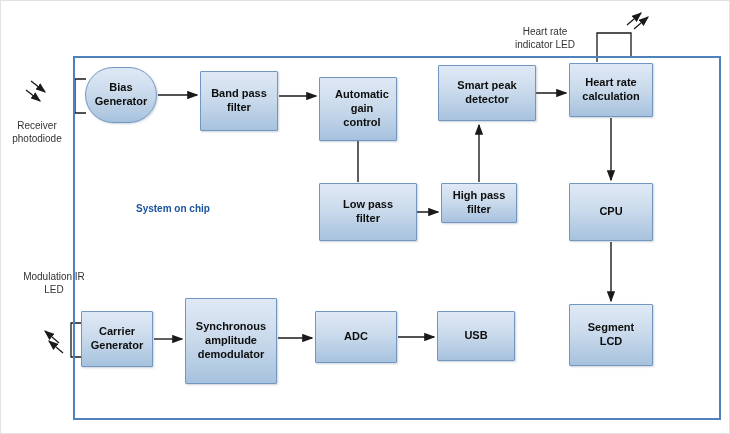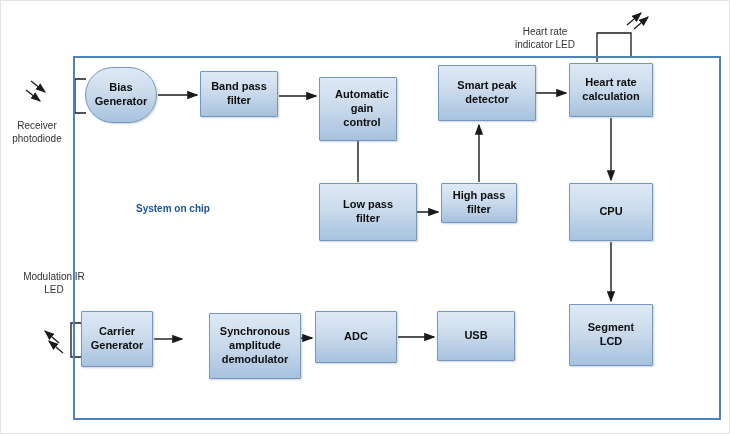--- a/index.html
+++ b/index.html
@@ -74,39 +74,39 @@
       <line x1="633" y1="28" x2="647" y2="16" stroke="#1a1a1a" stroke-width="1.3" marker-end="url(#ah)"></line>
     </g>
   </svg>
 
   <div class="chip"></div>
 
   <div class="chip-title">System on chip</div>
 
   <div class="block" style="left:84px;top:66px;width:72px;height:56px;border-radius:28px;">Bias
 Generator</div>
-  <div class="block" style="left:199px;top:70px;width:78px;height:46px;">Band pass
+  <div class="block" style="left:199px;top:70px;width:78px;height:60px;">Band pass
 filter</div>
   <div class="block" style="left:318px;top:76px;width:78px;height:64px;padding-left:8px;">Automatic
 gain
 control</div>
   <div class="block" style="left:437px;top:64px;width:98px;height:56px;">Smart peak
 detector</div>
   <div class="block" style="left:568px;top:62px;width:84px;height:54px;">Heart rate
 calculation</div>
 
   <div class="block" style="left:318px;top:182px;width:98px;height:58px;">Low pass
 filter</div>
   <div class="block" style="left:440px;top:182px;width:76px;height:40px;">High pass
 filter</div>
   <div class="block" style="left:568px;top:182px;width:84px;height:58px;">CPU</div>
 
   <div class="block" style="left:80px;top:310px;width:72px;height:56px;">Carrier
 Generator</div>
-  <div class="block" style="left:184px;top:312px;width:92px;height:66px;margin-left:24px;">Synchronous
+  <div class="block" style="left:184px;top:297px;width:92px;height:86px;">Synchronous
 amplitude
 demodulator</div>
   <div class="block" style="left:314px;top:310px;width:82px;height:52px;">ADC</div>
   <div class="block" style="left:436px;top:310px;width:78px;height:50px;">USB</div>
   <div class="block" style="left:568px;top:303px;width:84px;height:62px;">Segment
 LCD</div>
 
   <div class="ext-label" style="left:4px;top:118px;width:64px;">Receiver
 photodiode</div>
   <div class="ext-label" style="left:0px;top:269px;width:70px;margin-left:18px;">Modulation IR

